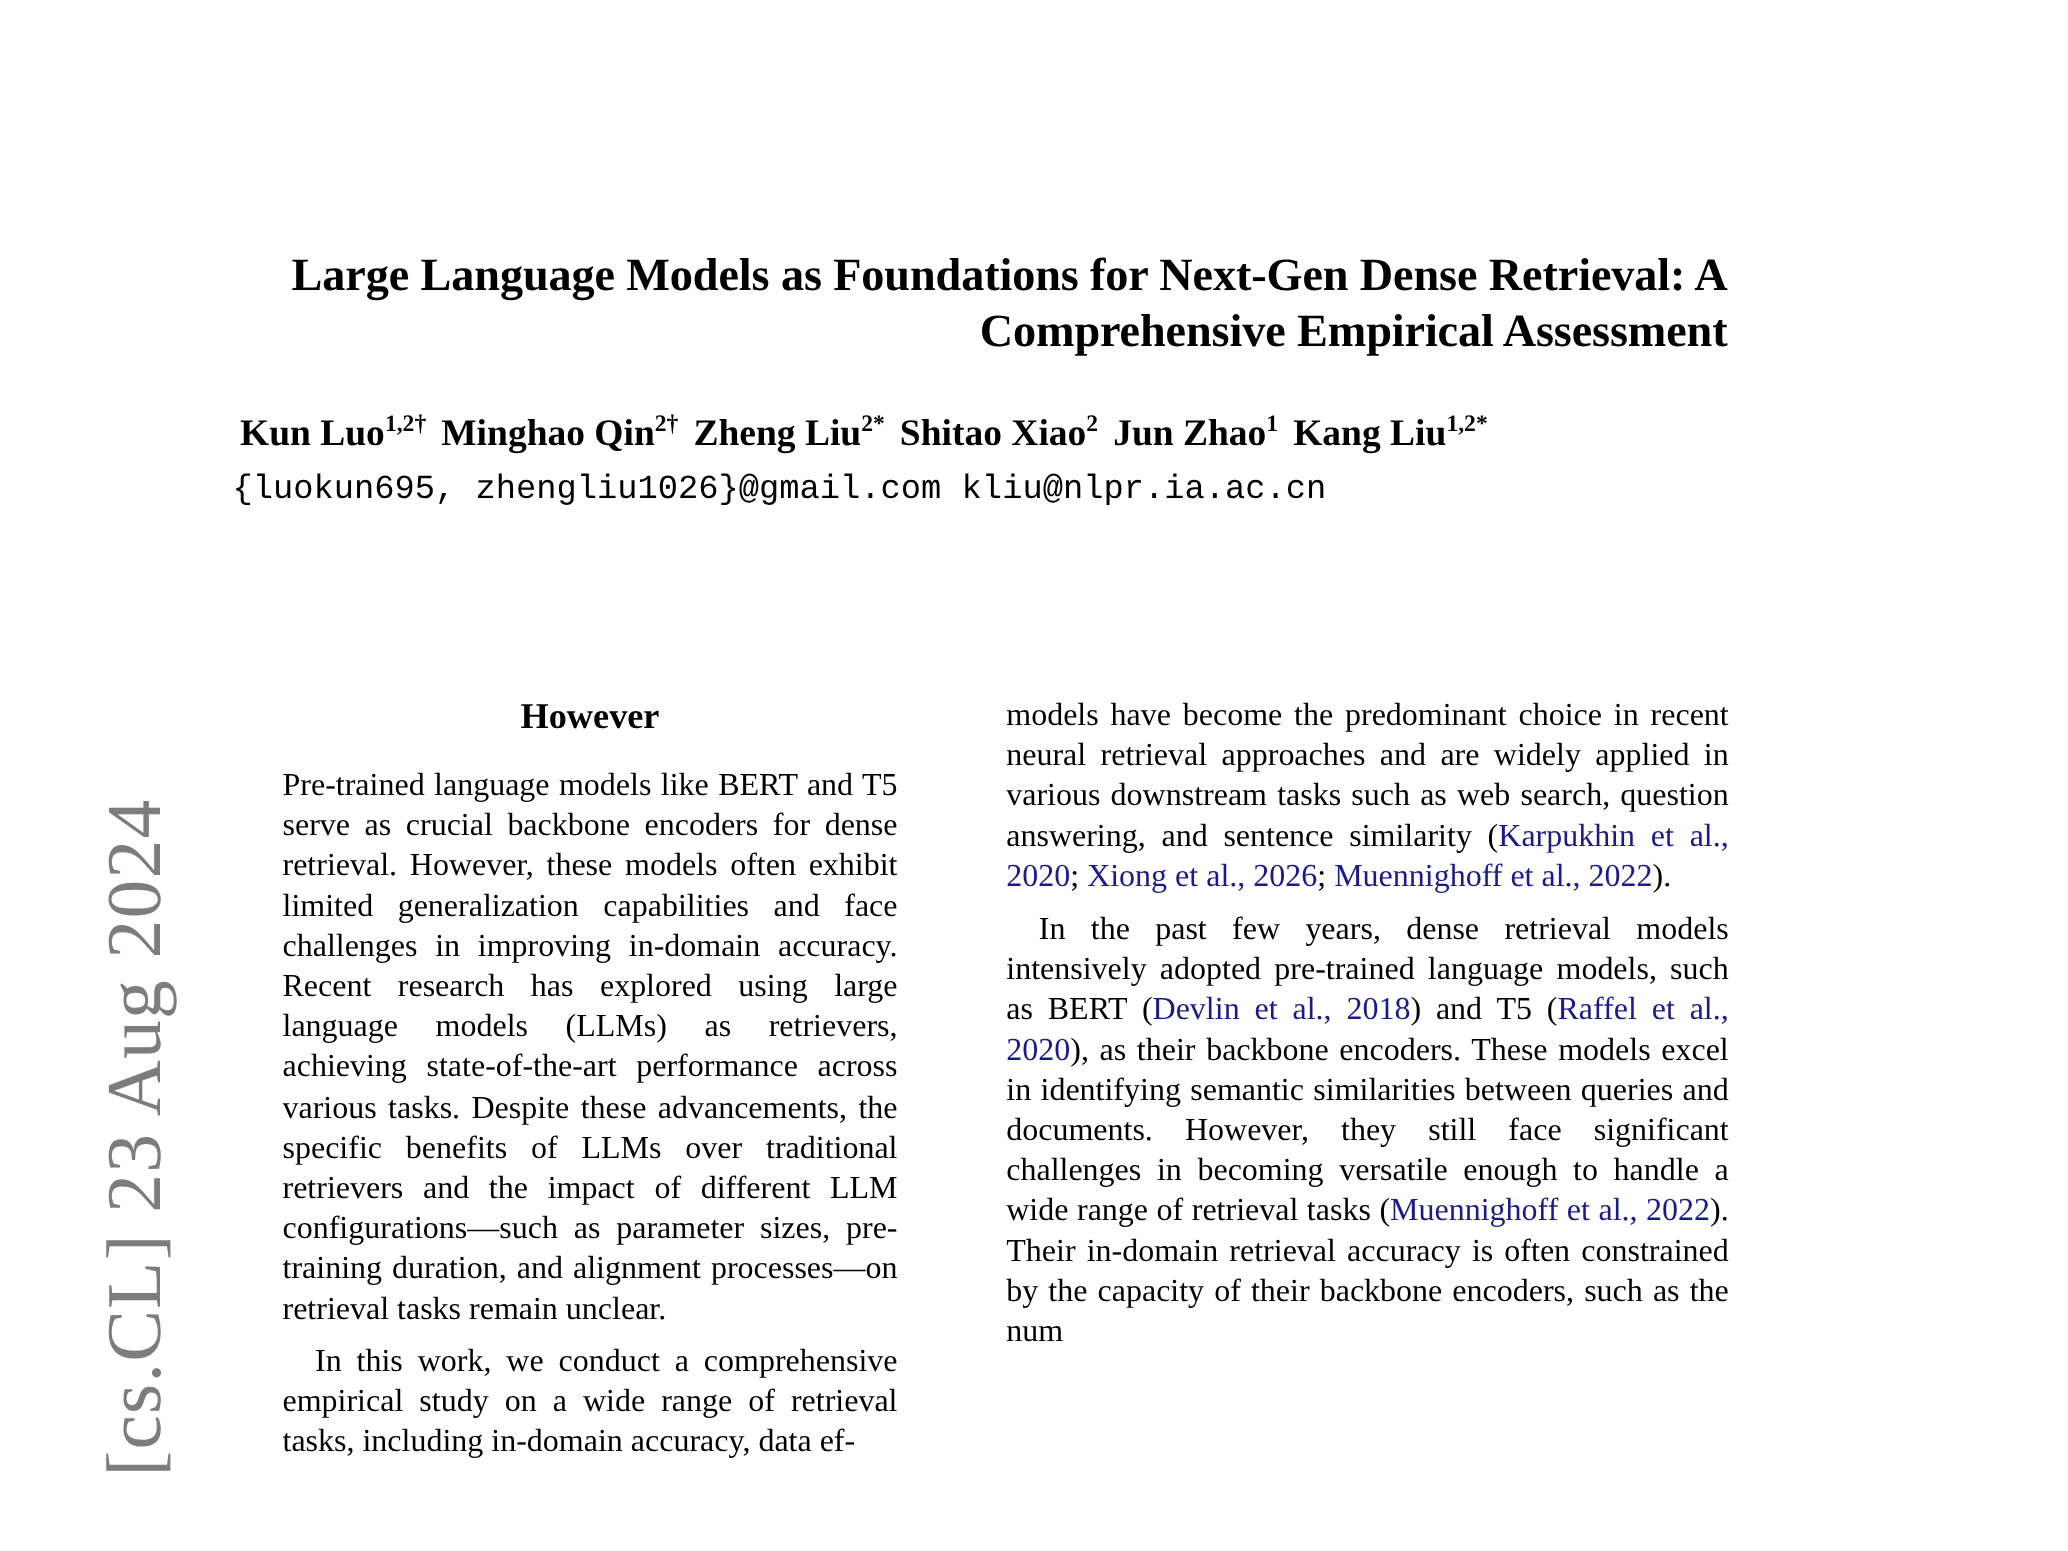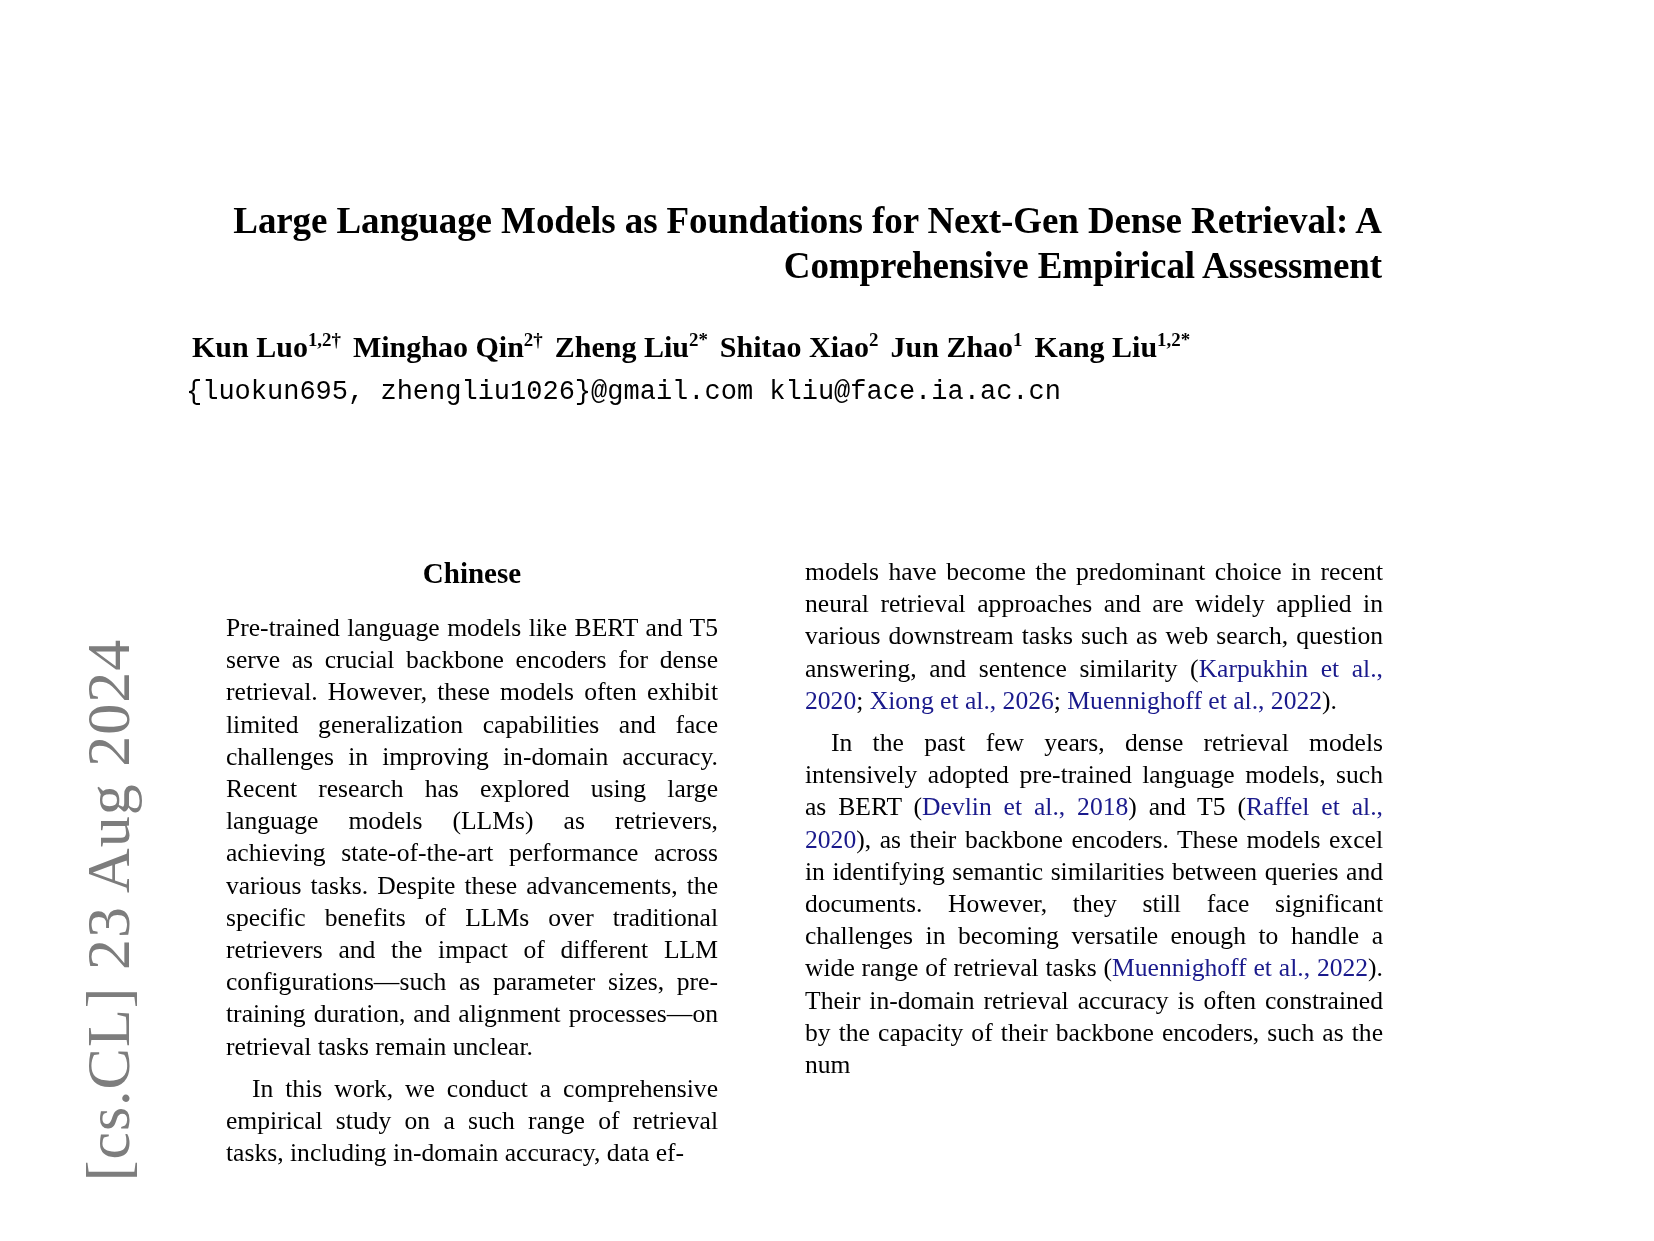--- a/index.html
+++ b/index.html
@@ -151,27 +151,27 @@
   <div class="arxiv-stamp">[cs.CL]  23 Aug 2024</div>
 
   <div class="title-block">
     <h1 class="paper-title">Large Language Models as Foundations for Next-Gen Dense Retrieval: A Comprehensive Empirical Assessment</h1>
   </div>
 
   <div class="authors-block">
     <div class="author-line" id="author-line"><span class="author">Kun Luo<sup>1,2†</sup></span><span class="author">Minghao Qin<sup>2†</sup></span><span class="author">Zheng Liu<sup>2*</sup></span><span class="author">Shitao Xiao<sup>2</sup></span><span class="author">Jun Zhao<sup>1</sup></span><span class="author">Kang Liu<sup>1,2*</sup></span></div>
     <div id="affil-list">
       </div>
-    <div class="email-line">{luokun695, zhengliu1026}@gmail.com  kliu@face.ia.ac.cn</div>
+    <div class="email-line">{luokun695, zhengliu1026}@gmail.com  kliu@nlpr.ia.ac.cn</div>
   </div>
 
   <div class="col col-left">
-    <div class="abstract-heading">Chinese</div>
+    <div class="abstract-heading">However</div>
     <p class="para">Pre-trained language models like BERT and T5 serve as crucial backbone encoders for dense retrieval. However, these models often exhibit limited generalization capabilities and face challenges in improving in-domain accuracy. Recent research has explored using large language models (LLMs) as retrievers, achieving state-of-the-art performance across various tasks. Despite these advancements, the specific benefits of LLMs over traditional retrievers and the impact of different LLM configurations—such as parameter sizes, pre-training duration, and alignment processes—on retrieval tasks remain unclear.</p>
-    <p class="para">In this work, we conduct a comprehensive empirical study on a such range of retrieval tasks, including in-domain accuracy, data ef-</p>
+    <p class="para">In this work, we conduct a comprehensive empirical study on a wide range of retrieval tasks, including in-domain accuracy, data ef-</p>
   </div>
 
   <div class="col col-right">
     <p class="para" id="intro-p1">models have become the predominant choice in recent neural retrieval approaches and are widely applied in various downstream tasks such as web search, question answering, and sentence similarity (<span class="cite">Karpukhin et al., 2020</span>; <span class="cite">Xiong et al., 2026</span>; <span class="cite">Muennighoff et al., 2022</span>).</p>
     <p class="para" id="intro-p2">In the past few years, dense retrieval models intensively adopted pre-trained language models, such as BERT (<span class="cite">Devlin et al., 2018</span>) and T5 (<span class="cite">Raffel et al., 2020</span>), as their backbone encoders. These models excel in identifying semantic similarities between queries and documents. However, they still face significant challenges in becoming versatile enough to handle a wide range of retrieval tasks (<span class="cite">Muennighoff et al., 2022</span>). Their in-domain retrieval accuracy is often constrained by the capacity of their backbone encoders, such as the num</p>
   </div>
 
 </div>
 
 </body></html>

